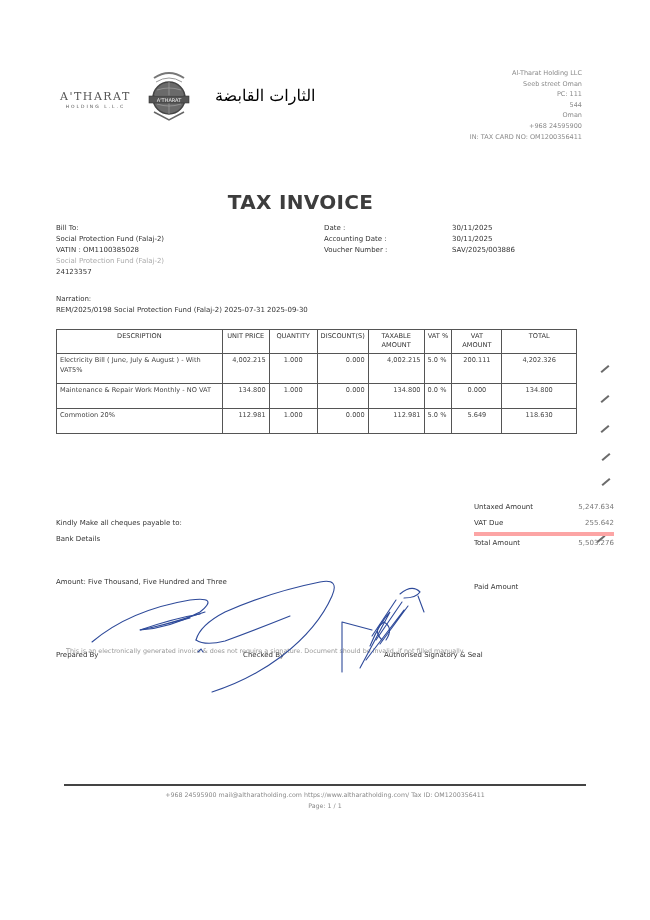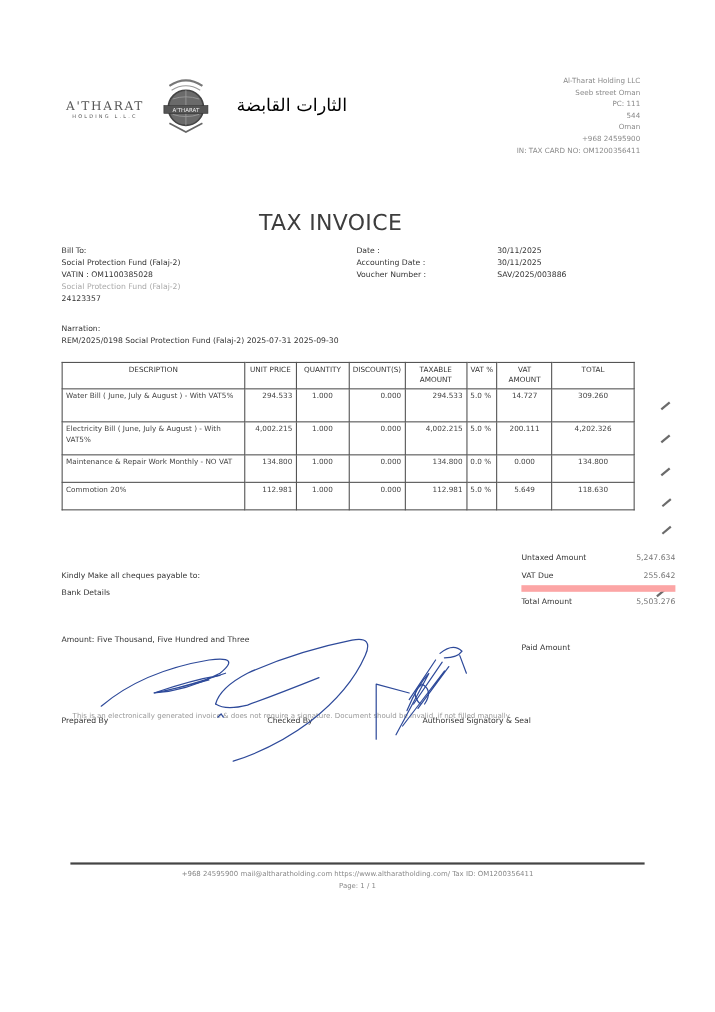--- a/index.html
+++ b/index.html
@@ -10,21 +10,21 @@
   
   .logo-en { left: 60px; top: 90px; text-align: center; color: #555; }
   .logo-en .l1 { font-family: "DejaVu Serif", serif; font-size: 11px; letter-spacing: 1.5px; }
   .logo-en .l2 { font-size: 4.5px; letter-spacing: 2px; margin-top: 1px; }
   .logo-emblem { left: 146px; top: 66px; width: 46px; height: 56px; }
   .logo-ar { left: 215px; top: 86px; font-family: "DejaVu Serif", serif; font-size: 16px; color: #000000; letter-spacing: 1px; }
 
   
   .company { right: 68px; top: 68px; text-align: right; font-size: 6.5px; line-height: 10.6px; color: #8a8a8a; }
 
-  .title { left: 0; width: 601px; top: 190px; text-align: center; font-size: 20px; font-weight: normal; color: #3d3d3d; letter-spacing: 0.3px; }
+  .title { left: 0; width: 601px; top: 190px; text-align: center; font-size: 20px; font-weight: bold; color: #3d3d3d; letter-spacing: 0.3px; }
 
   .billto { left: 56px; top: 223px; font-size: 7px; line-height: 11px; color: #333; }
   .billto .muted { color: #aaa; }
   .meta { left: 324px; top: 223px; font-size: 7px; line-height: 11px; color: #333; }
   .meta .row { display: flex; }
   .meta .k { width: 128px; }
 
   .narr { left: 56px; top: 294px; font-size: 7px; line-height: 10.5px; color: #333; width: 260px; }
 
   
@@ -33,21 +33,21 @@
   table.items th { font-weight: normal; text-align: center; height: 19px; line-height: 9px; color: #333; }
   table.items td { height: 25px; line-height: 9.5px; }
   table.items td.num { text-align: right; }
   table.items td.ctr { text-align: center; }
   table.items tr.short td { height: 20px; }
   .tick { position: absolute; width: 10px; height: 2px; background: #6b6b6b; transform: rotate(-40deg); }
 
   
   .totals { left: 474px; top: 500px; font-size: 7px; color: #333; width: 140px; }
   .totals .row { display: flex; justify-content: space-between; height: 16px; line-height: 14px; }
-  .totals .row.sep { border-top: 6px solid #fca5a5; align-items: flex-end; }
+  .totals .row.sep { border-top: 4px solid #fca5a5; }
   .totals .v { color: #777; }
 
   .pay { left: 56px; top: 515px; font-size: 7px; line-height: 16px; color: #333; }
   .amount-words { left: 56px; top: 577px; font-size: 7px; line-height: 11px; color: #333; width: 230px; }
   .sig-label { top: 610px; font-size: 7px; color: #333; margin-top: 41px; }
   .disclaimer { left: 66px; top: 647px; font-size: 6.4px; color: #999; white-space: nowrap; }
 
   .footer-line { left: 64px; top: 784px; width: 522px; height: 2px; background: #444; }
   .footer { left: 0; width: 650px; top: 789px; text-align: center; font-size: 6.3px; line-height: 11px; color: #888; }
 
@@ -131,30 +131,20 @@
       <th>QUANTITY</th>
       <th>DISCOUNT(S)</th>
       <th>TAXABLE AMOUNT</th>
       <th>VAT %</th>
       <th>VAT AMOUNT</th>
       <th>TOTAL</th>
     </tr>
   </thead>
   <tbody>
     <tr>
-      <td>Water Bill ( June, July &amp; August ) - With VAT5%</td>
-      <td class="num">294.533</td>
-      <td class="ctr">1.000</td>
-      <td class="num">0.000</td>
-      <td class="num">294.533</td>
-      <td>5.0 %</td>
-      <td class="ctr">14.727</td>
-      <td class="ctr">309.260</td>
-    </tr>
-    <tr>
       <td>Electricity Bill ( June, July &amp; August ) - With VAT5%</td>
       <td class="num">4,002.215</td>
       <td class="ctr">1.000</td>
       <td class="num">0.000</td>
       <td class="num">4,002.215</td>
       <td>5.0 %</td>
       <td class="ctr">200.111</td>
       <td class="ctr">4,202.326</td>
     </tr>
     <tr class="short">

